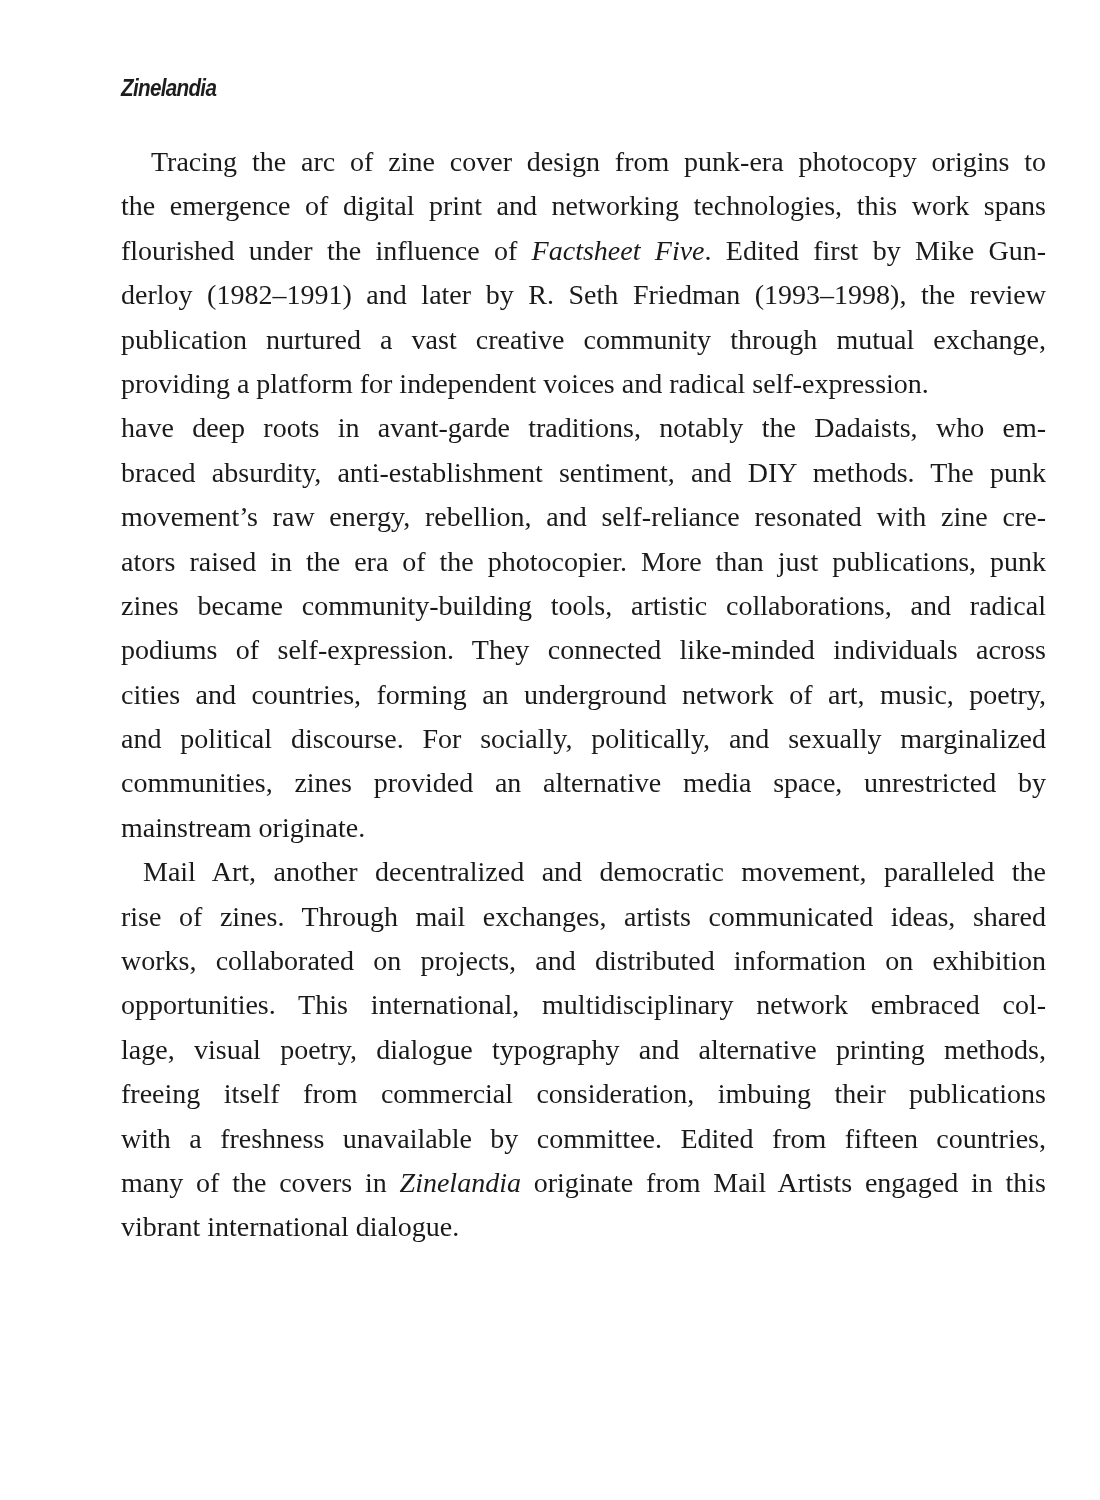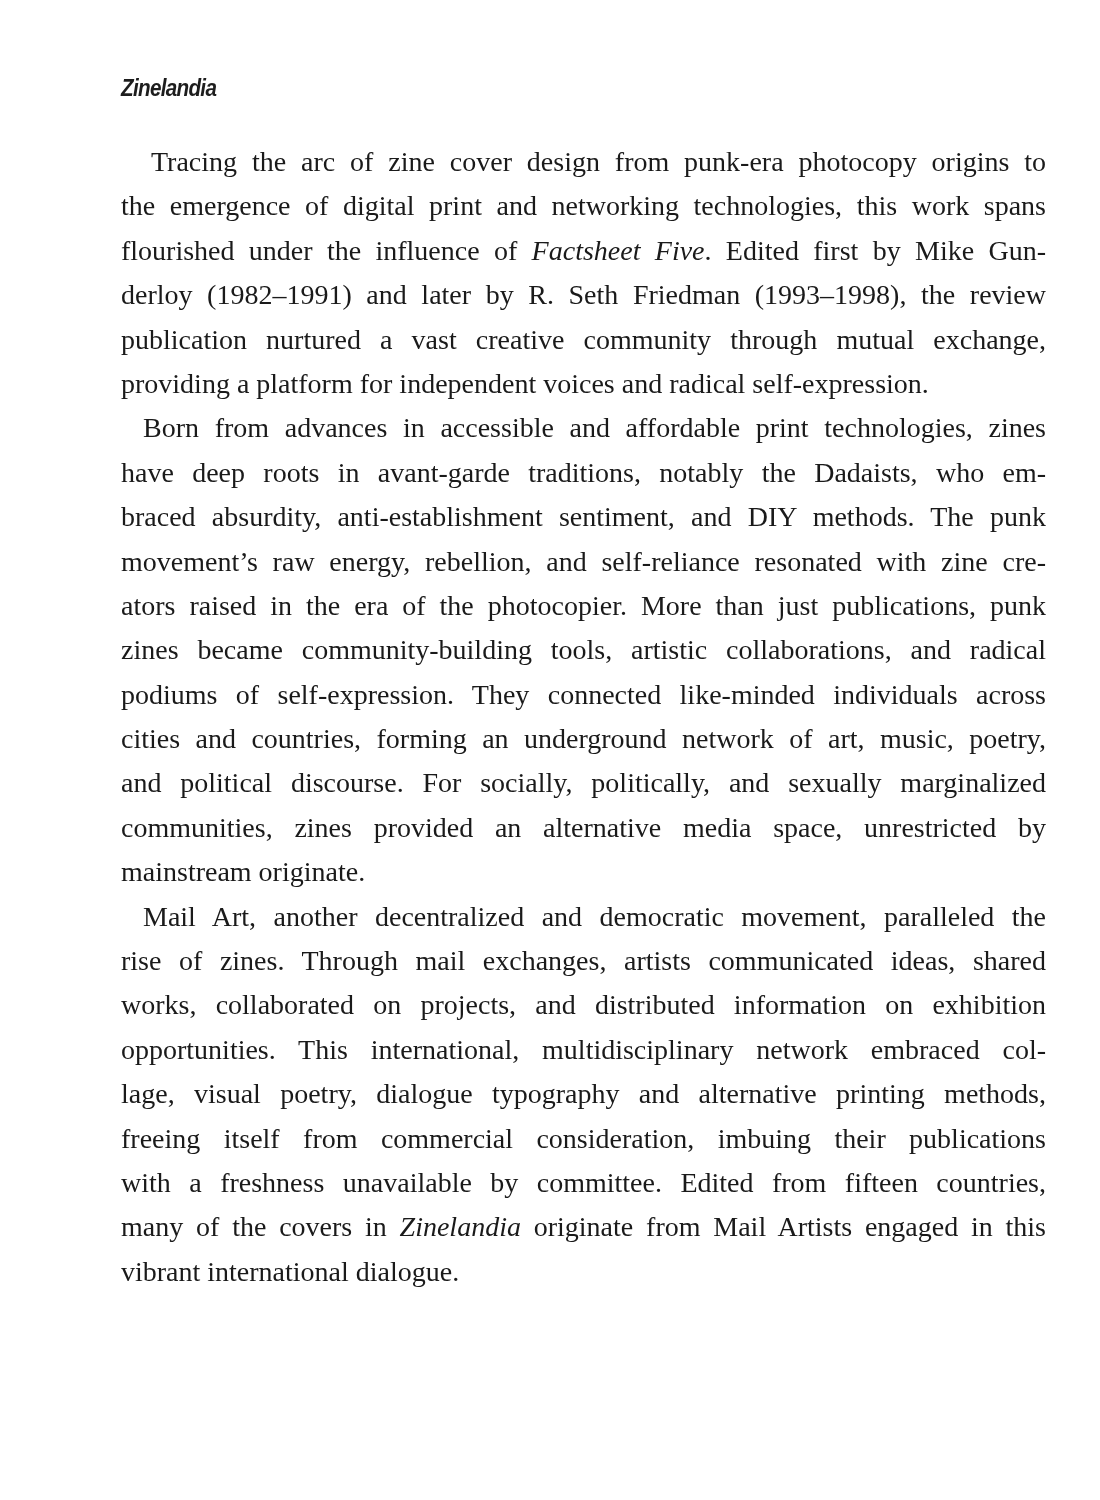--- a/index.html
+++ b/index.html
@@ -81,21 +81,20 @@
     <div>
       <span class="line indent">Tracing the arc of zine cover design from punk-era photocopy origins to</span>
       <span class="line">the emergence of digital print and networking technologies, this work spans</span>
       <span class="line"><span>flourished under the influence of </span><em>Factsheet Five</em><span>. Edited first by Mike Gun-</span></span>
       <span class="line">derloy (1982–1991) and later by R. Seth Friedman (1993–1998), the review</span>
       <span class="line">publication nurtured a vast creative community through mutual exchange,</span>
       <span class="line last">providing a platform for independent voices and radical self-expression.</span>
     </div>
 
     <div>
-      <span class="line indent-small">Born from advances in accessible and affordable print technologies, zines</span>
       <span class="line">have deep roots in avant-garde traditions, notably the Dadaists, who em-</span>
       <span class="line">braced absurdity, anti-establishment sentiment, and DIY methods. The punk</span>
       <span class="line">movement’s raw energy, rebellion, and self-reliance resonated with zine cre-</span>
       <span class="line">ators raised in the era of the photocopier. More than just publications, punk</span>
       <span class="line">zines became community-building tools, artistic collaborations, and radical</span>
       <span class="line">podiums of self-expression. They connected like-minded individuals across</span>
       <span class="line">cities and countries, forming an underground network of art, music, poetry,</span>
       <span class="line">and political discourse. For socially, politically, and sexually marginalized</span>
       <span class="line">communities, zines provided an alternative media space, unrestricted by</span>
       <span class="line last">mainstream originate.</span>

